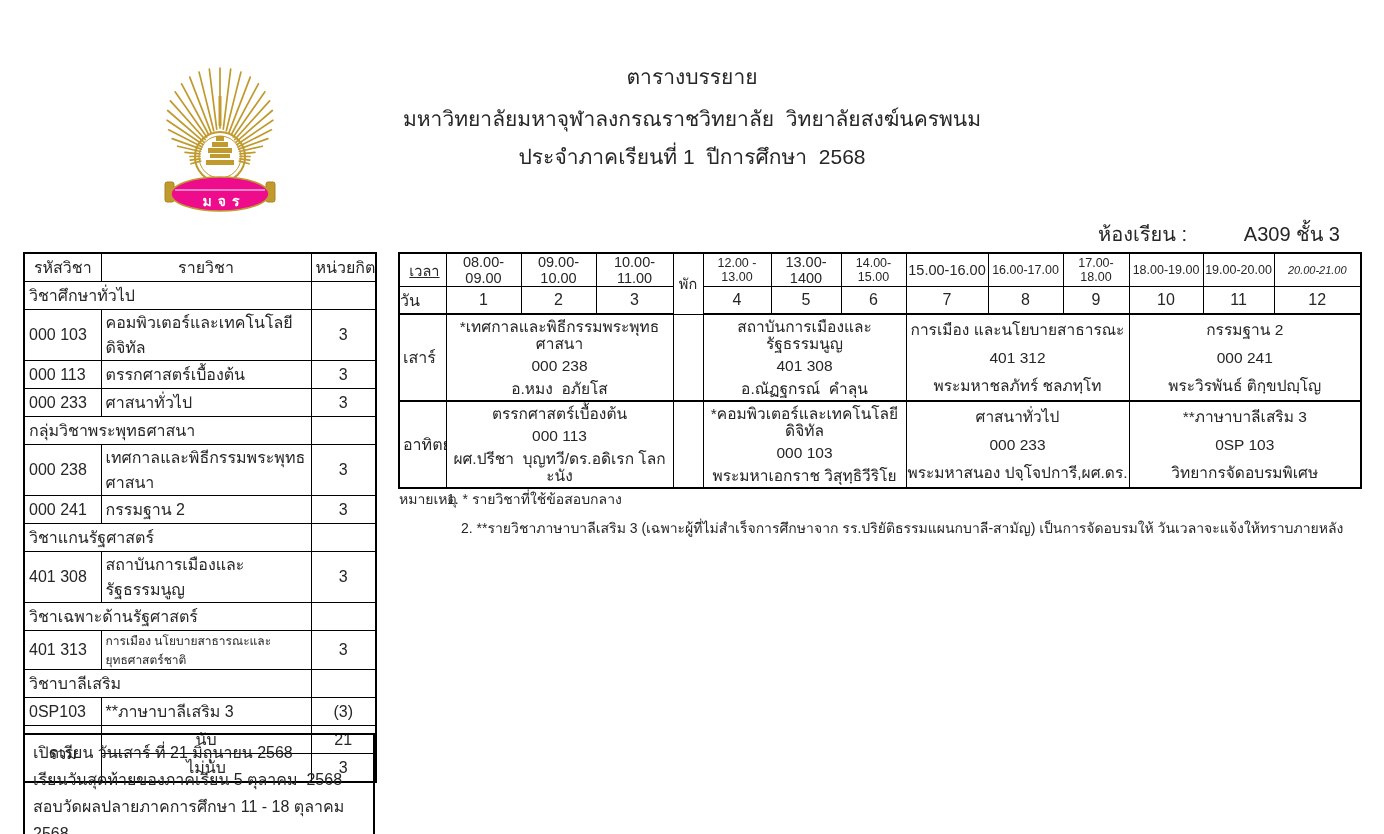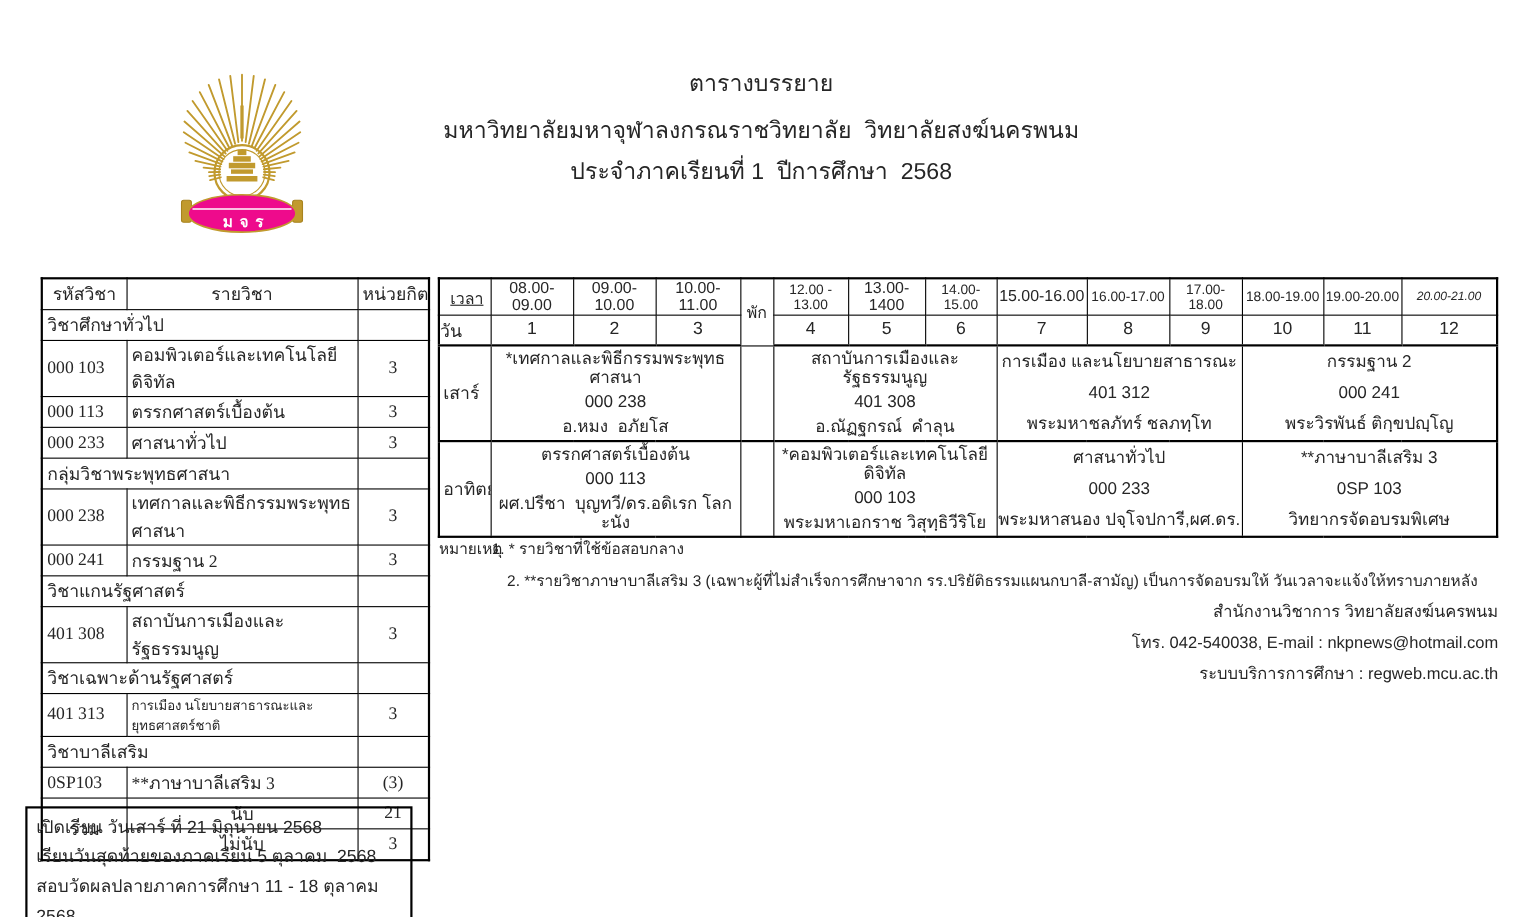--- a/index.html
+++ b/index.html
@@ -18,21 +18,21 @@
   .title-line.l2{margin-top:8px;}
   .title-line.l3{margin-top:12px;}
   .title-line.l4{margin-top:8px;}
 
   
   .room{position:absolute;left:1098px;top:218px;width:242px;display:flex;justify-content:space-between;font-size:20px;}
 
   
   table{border-collapse:collapse;table-layout:fixed;}
   td,th{border:1px solid #000;font-weight:normal;overflow:hidden;}
-  .course-table{position:absolute;left:37px;top:252px;width:352px;border:2px solid #000;font-size:16px;font-family:Liberation Serif, serif;}
+  .course-table{position:absolute;left:23px;top:252px;width:352px;border:2px solid #000;font-size:16px;}
   .course-table td,.course-table th{height:27px;padding:0 4px;}
   .course-table th{text-align:center;}
   .course-table .code{text-align:left;}
   .course-table .cname{text-align:left;}
   .course-table .cname.small{font-size:12px;}
   .course-table .credits{text-align:center;}
   .course-table .section{text-align:left;}
   .course-table .center{text-align:center;}
 
   
@@ -121,20 +121,24 @@
       <text id="banner-text" x="64" y="142" text-anchor="middle" font-size="14" font-weight="bold" fill="#ffffff" letter-spacing="6" data-bind="header.logo.text">มจร</text>
     </svg>
   </div>
 
   <div class="title-block">
     <div class="title-line l1" data-bind="header.title_lines.0">ตารางบรรยาย</div>
     <div class="title-line l3" data-bind="header.title_lines.2">มหาวิทยาลัยมหาจุฬาลงกรณราชวิทยาลัย  วิทยาลัยสงฆ์นครพนม</div>
     <div class="title-line l4" data-bind="header.title_lines.3">ประจำภาคเรียนที่ 1  ปีการศึกษา  2568</div>
   </div>
 
+  <div class="room">
+    <span data-bind="meta.room_label">ห้องเรียน :</span>
+    <span data-bind="meta.room_value">A309 ชั้น 3</span>
+  </div>
 
   <table class="course-table">
     <colgroup>
         <col style="width:77px">
         <col style="width:210px">
         <col style="width:65px">
       </colgroup>
     <tbody>
         <tr>
       <th data-bind="course_table.headers.0">รหัสวิชา</th>
@@ -330,25 +334,20 @@
     </table>
 
   <div class="notes">
     <div class="notes-row">
       <span class="notes-label" data-bind="notes.label">หมายเหตุ</span>
       <span class="note-1" data-bind="notes.items.0">1. * รายวิชาที่ใช้ข้อสอบกลาง</span>
     </div>
     <div class="note-2" data-bind="notes.items.1">2. **รายวิชาภาษาบาลีเสริม 3 (เฉพาะผู้ที่ไม่สำเร็จการศึกษาจาก รร.ปริยัติธรรมแผนกบาลี-สามัญ) เป็นการจัดอบรมให้ วันเวลาจะแจ้งให้ทราบภายหลัง</div>
   </div>
 
-  <div class="contact">
-    <div data-bind="contact.office">สำนักงานวิชาการ วิทยาลัยสงฆ์นครพนม</div>
-    <div data-bind="contact.phone_email">โทร. 042-540038, E-mail : nkpnews@hotmail.com</div>
-    <div data-bind="contact.registration">ระบบบริการการศึกษา : regweb.mcu.ac.th</div>
-  </div>
 
   <div class="footer-box">
     <div data-bind="footer_box.lines.0">เปิดเรียน วันเสาร์ ที่ 21 มิถุนายน 2568</div>
     <div data-bind="footer_box.lines.1">เรียนวันสุดท้ายของภาคเรียน 5 ตุลาคม  2568</div>
     <div data-bind="footer_box.lines.2">สอบวัดผลปลายภาคการศึกษา 11 - 18 ตุลาคม 2568</div>
   </div>
 
 </div>
 
 </body></html>

